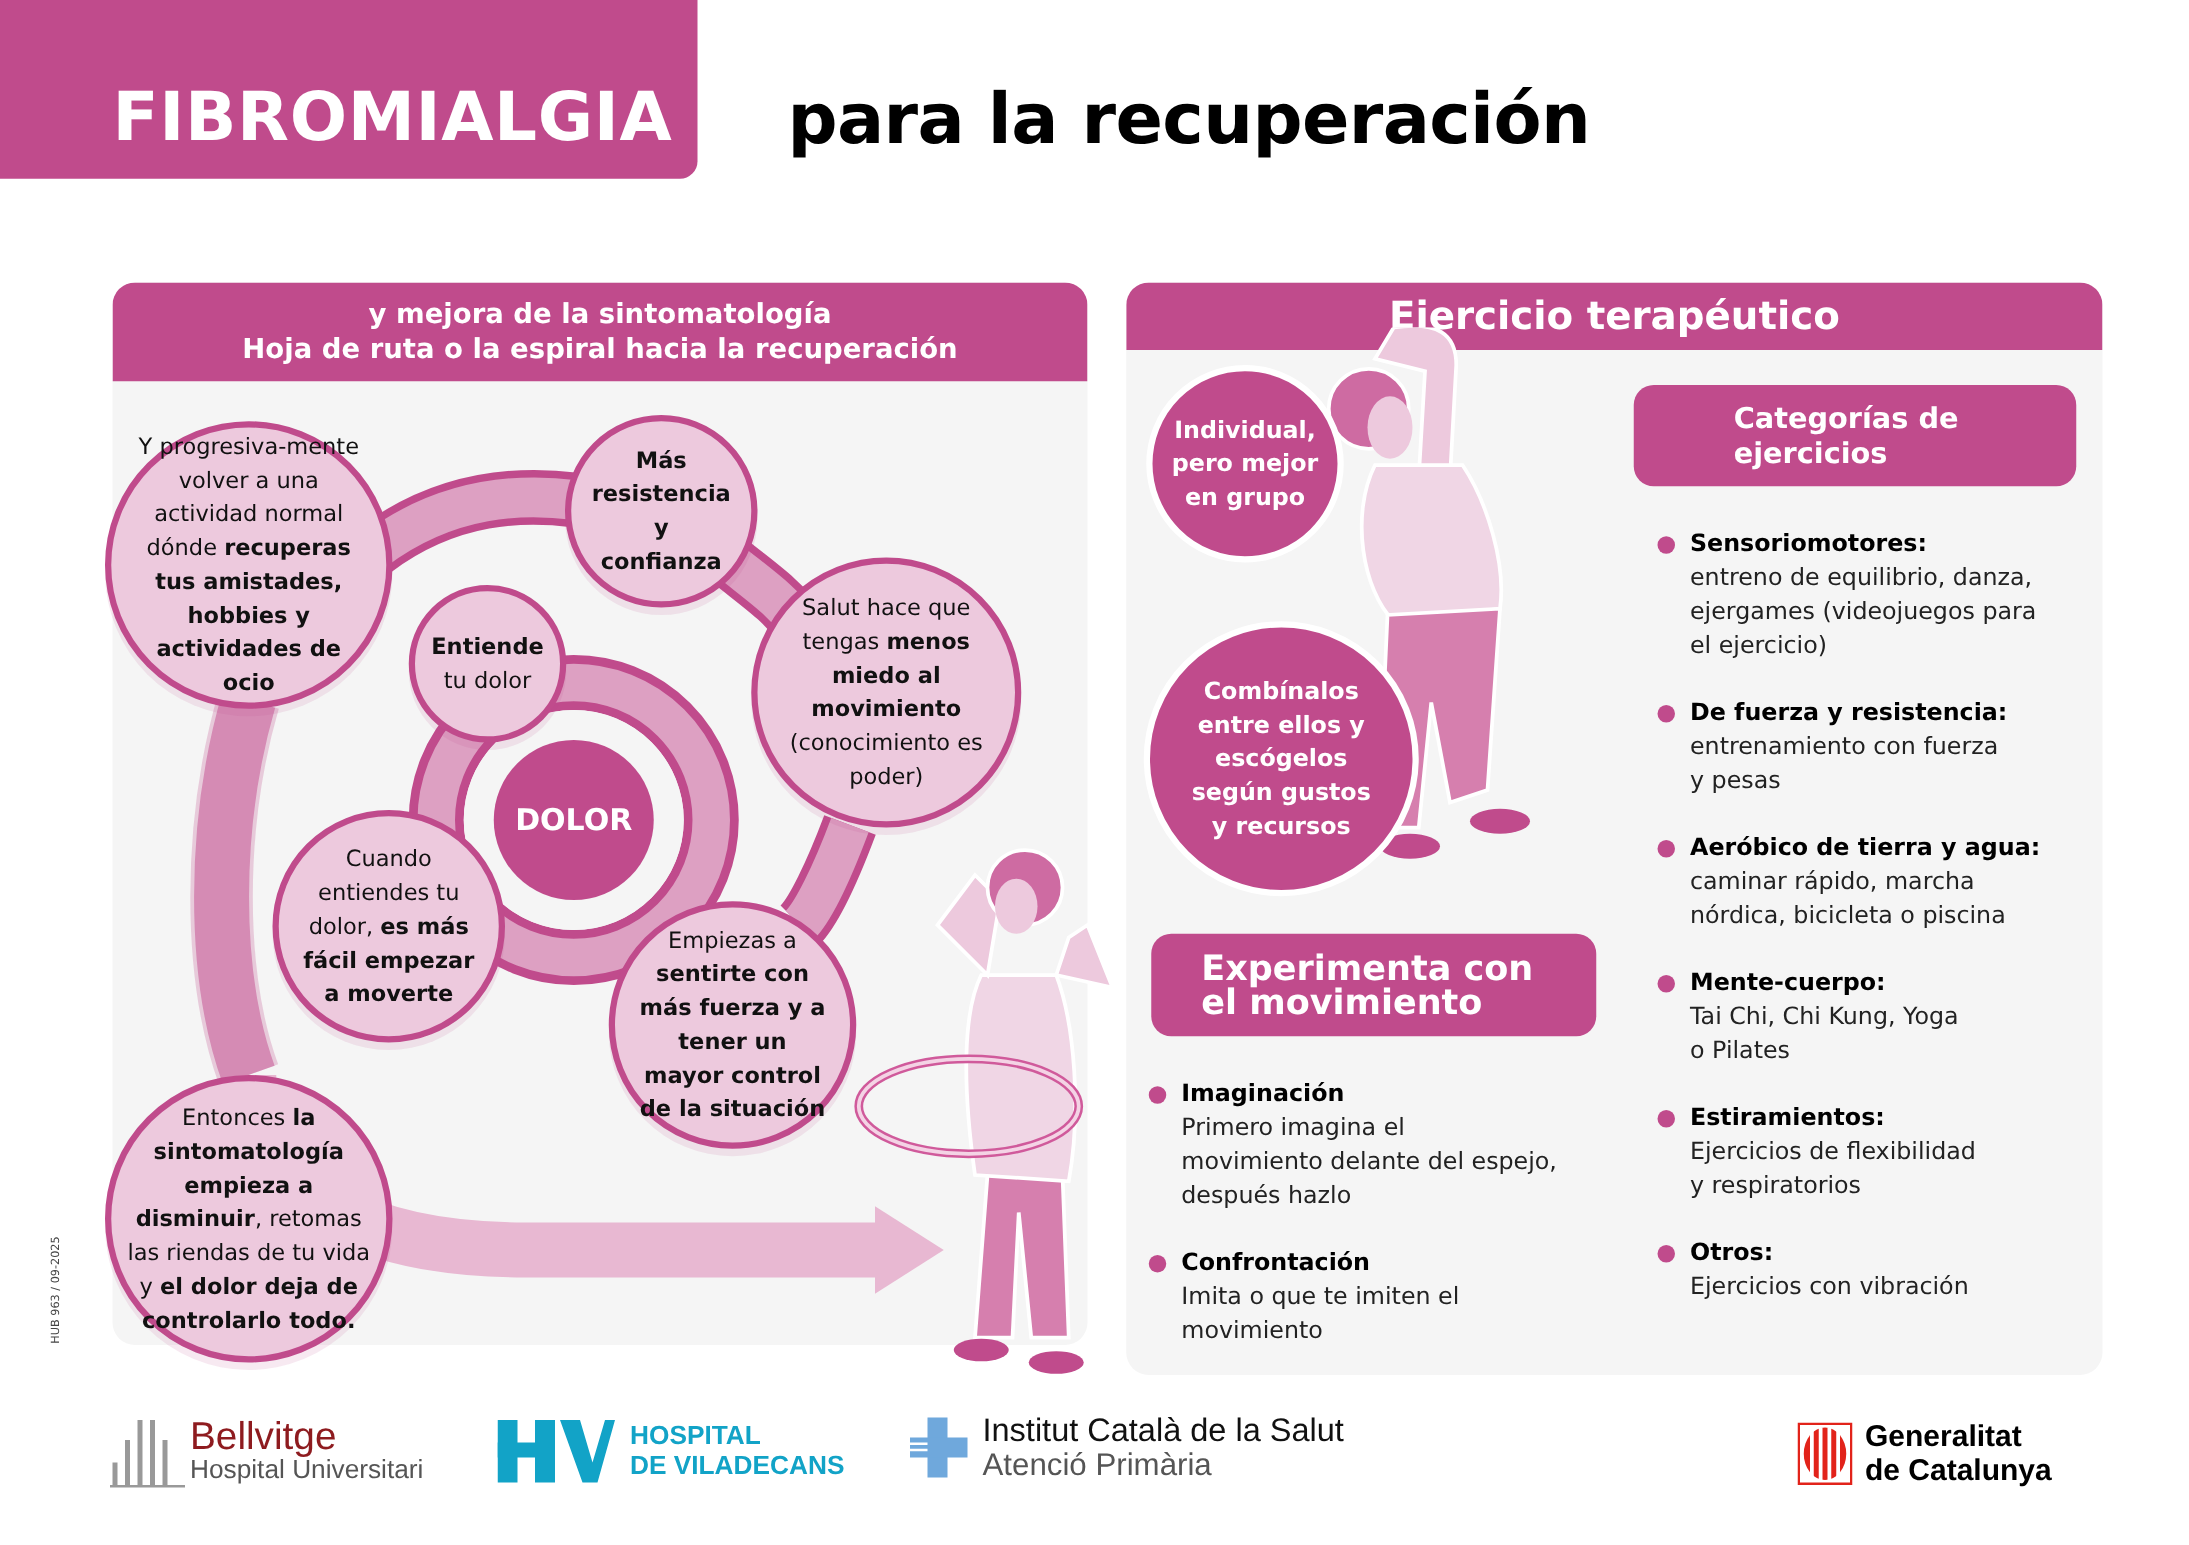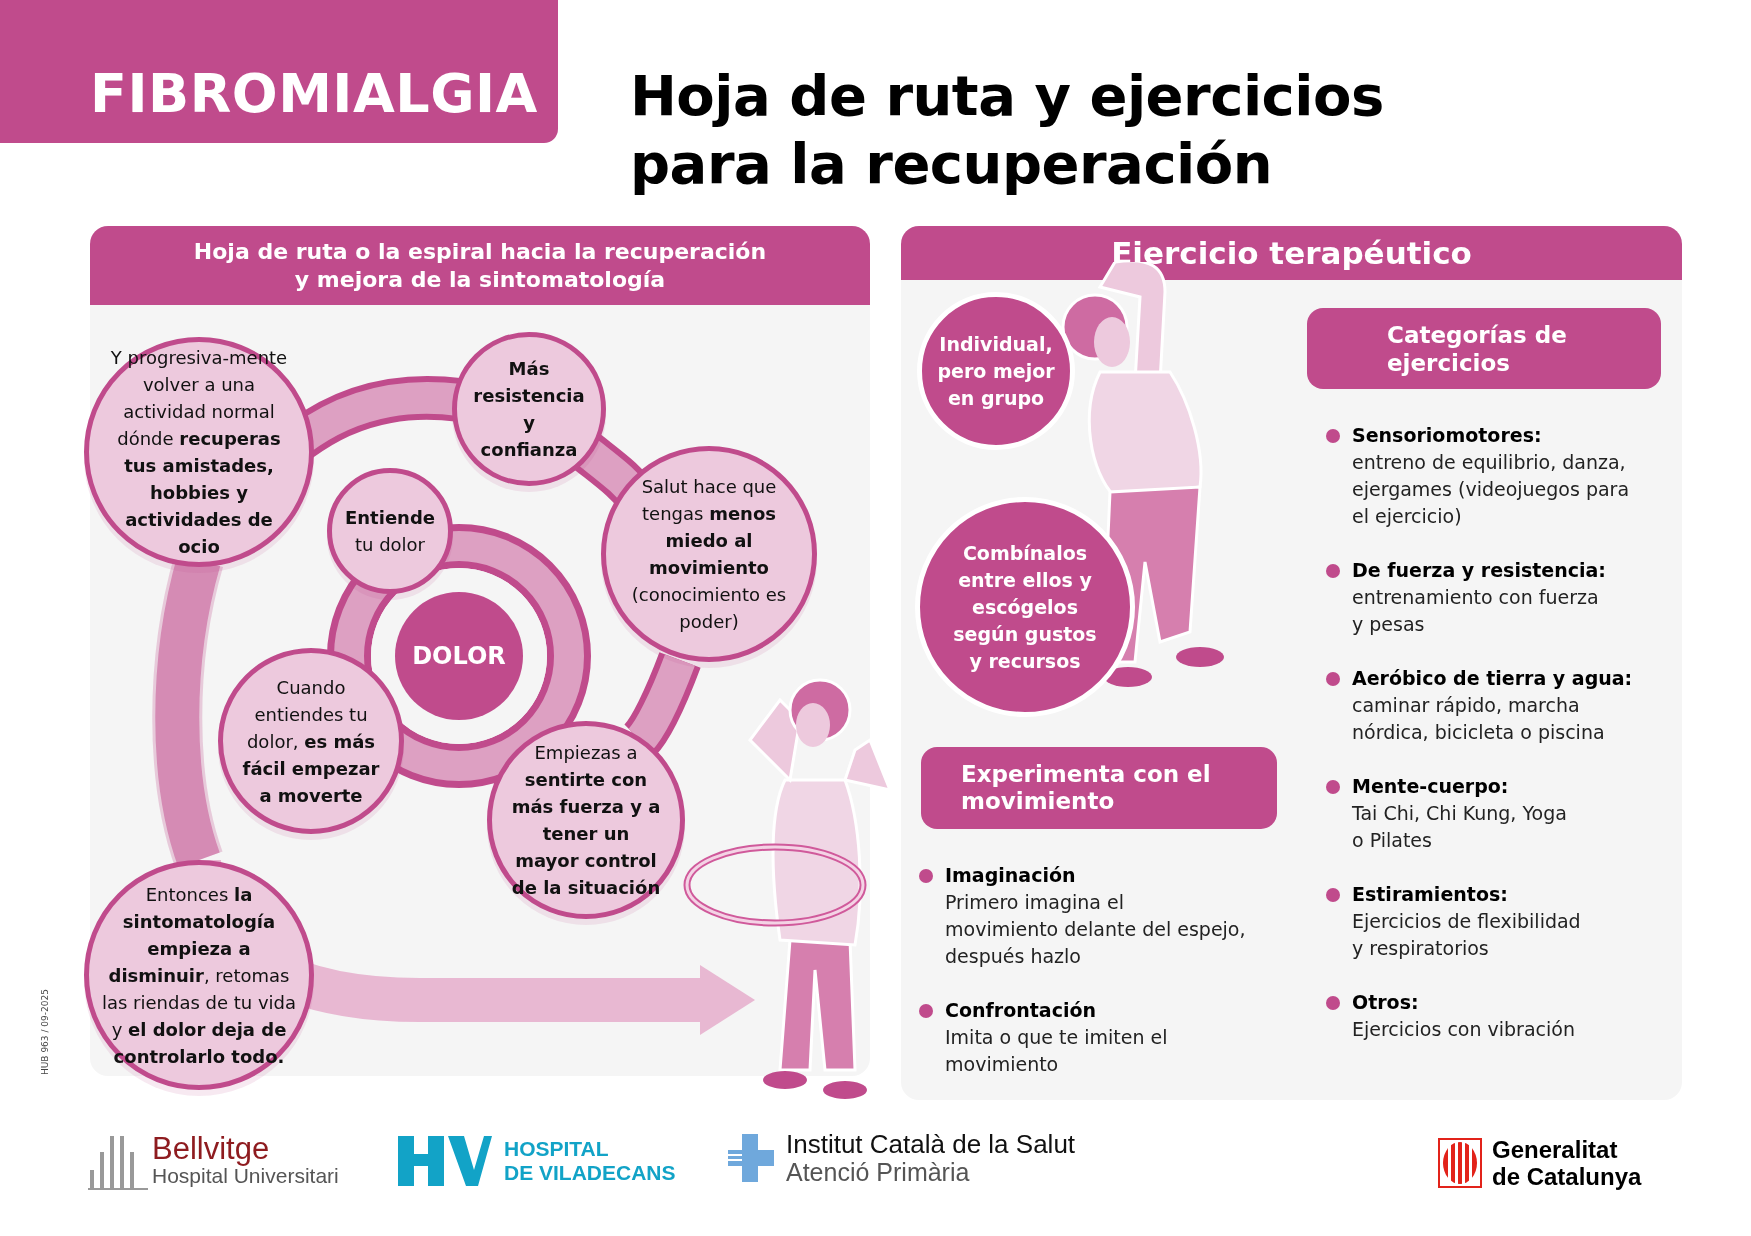--- a/index.html
+++ b/index.html
@@ -26,21 +26,21 @@
   .bubble b { font-weight: bold; }
   .dolor { position: absolute; border-radius: 50%; background: #C04B8C; display: flex; align-items: center; justify-content: center;
     color: #fff; font-weight: bold; font-size: 24px; }
 
   .solid-bubble { position: absolute; border-radius: 50%; background: #C04B8C; border: 5px solid #fff; display: flex; align-items: center;
     justify-content: center; text-align: center; color: #fff; font-weight: bold; font-size: 19px; line-height: 27px; }
 
   .pill { position: absolute; background: #C04B8C; color: #fff; font-weight: bold; text-align: left; border-radius: 16px;
     display: flex; align-items: center; justify-content: center; }
   .cat-pill { left: 1307px; top: 308px; width: 354px; height: 81px; font-size: 23px; line-height: 28px; }
-  .exp-pill { left: 921px; top: 747px; width: 356px; height: 82px; font-size: 23px; line-height: 27px; }
+  .exp-pill { left: 921px; top: 747px; width: 356px; height: 82px; font-size: 28px; line-height: 27px; }
 
   .list { position: absolute; }
   .item { position: relative; padding-left: 26px; margin-bottom: 27px; }
   .item .dot { position: absolute; left: 0; top: 7px; width: 14px; height: 14px; border-radius: 50%; background: #C04B8C; }
   .item .title { font-weight: bold; font-size: 19px; line-height: 27px; color: #000; }
   .item .desc { font-size: 19px; line-height: 27px; color: #222; white-space: pre-line; }
   .cat-list { left: 1326px; top: 422px; width: 340px; }
   .exp-list { left: 919px; top: 862px; width: 360px; }
 
   .code { left: 40px; top: 1075px; transform: rotate(-90deg); transform-origin: left top; font-size: 9px; color: #444; white-space: nowrap; }
@@ -52,28 +52,27 @@
   .ics-1 { font-family: "Liberation Sans", sans-serif; color: #111; font-size: 26px; line-height: 28px; }
   .ics-2 { font-family: "Liberation Sans", sans-serif; color: #555; font-size: 25px; line-height: 28px; }
   .gen-text { font-family: "Liberation Sans", sans-serif; color: #000; font-weight: bold; font-size: 24px; line-height: 27px; }
 </style>
 </head>
 <body>
 
 <div class="abs brand-box"></div>
 <div class="abs brand-text">FIBROMIALGIA</div>
 <div class="abs main-title">
-  <div>Hoja de ruta y ejercicios</div>
   <div>para la recuperación</div>
 </div>
 
 <div class="abs panel left-panel">
   <div class="panel-header left-header">
+    <div>y mejora de la sintomatología</div>
     <div>Hoja de ruta o la espiral hacia la recuperación</div>
-    <div>y mejora de la sintomatología</div>
   </div>
 </div>
 
 <svg class="abs spiral-svg" width="1751" height="1236">
   <defs>
     <pattern id="chev" width="26" height="40" patternUnits="userSpaceOnUse">
       <path d="M4 4 L18 20 L4 36" stroke="#EDC9DD" stroke-width="6" fill="none" opacity="0.9"></path>
     </pattern>
   </defs>
 

